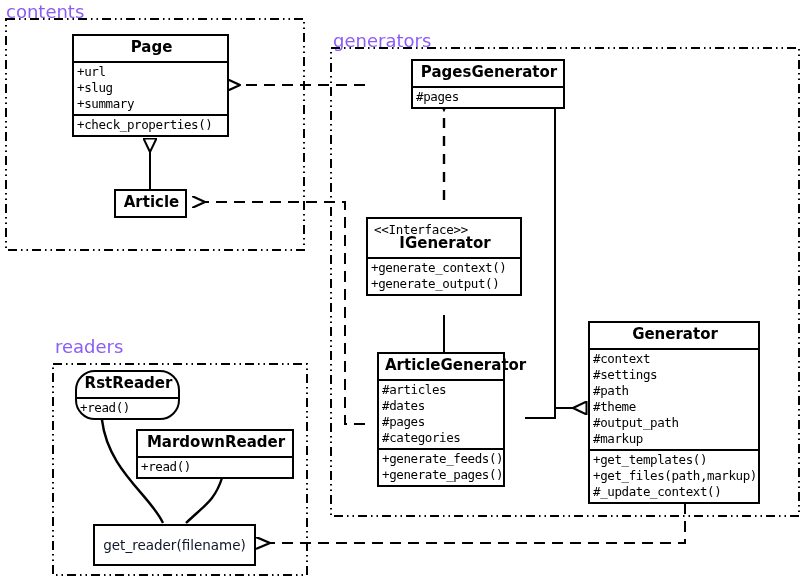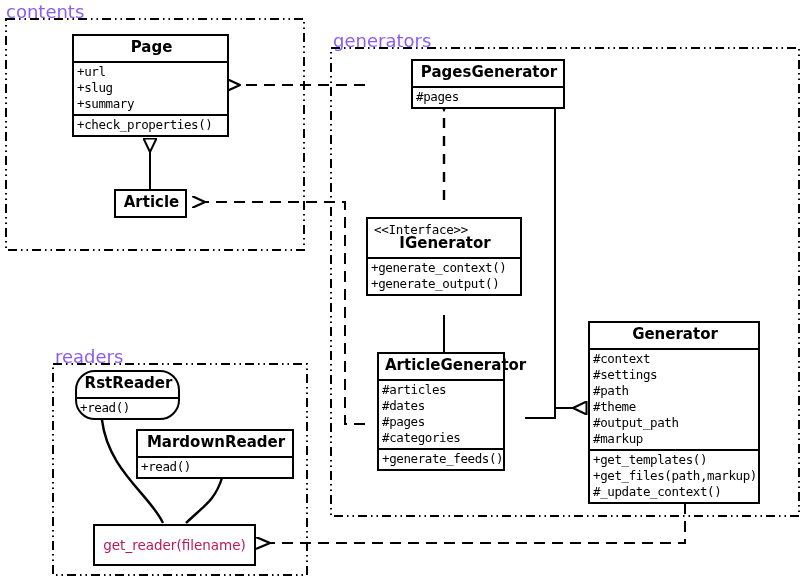--- a/index.html
+++ b/index.html
@@ -75,21 +75,21 @@
   
   .fnbox {
     position: absolute;
     border: 2px solid #000;
     background: #fff;
     box-sizing: border-box;
     display: flex;
     align-items: center;
     justify-content: center;
     font-size: 13.5px;
-    color: #be185d;
+    color: #0f172a;
     white-space: nowrap;
   }
 </style>
 </head>
 <body>
 
 <div id="canvas">
 
   <svg class="layer" viewBox="0 0 803 579">
     <defs>
@@ -124,21 +124,21 @@
 
     <path d="M685,503 L685,543 L270,543" fill="none" stroke="#000" stroke-width="2" stroke-dasharray="11 7" marker-end="url(#openArrowSolid)"></path>
 
     <path d="M163,523 C150,495 108,470 102,420" fill="none" stroke="#000" stroke-width="2.4" marker-end="url(#openArrowSolid)"></path>
 
     <path d="M186,523 C205,505 215,500 222,478" fill="none" stroke="#000" stroke-width="2.4" marker-end="url(#openArrowSolid)"></path>
   </svg>
 
   <div class="pkg-label" style="left:6px; top:1px;">contents</div>
   <div class="pkg-label" style="left:333px; top:30px;">generators</div>
-  <div class="pkg-label" style="left:55px; top:346px;">readers</div>
+  <div class="pkg-label" style="left:55px; top:336px;">readers</div>
 
   <div class="cls" style="left:72px; top:34px; width:157px;">
     <div class="sec name">Page</div>
     <div class="sec members">
       <div>+url</div>
       <div>+slug</div>
       <div>+summary</div>
     </div>
     <div class="sec members">
       <div>+check_properties()</div>
@@ -170,20 +170,21 @@
   <div class="cls" style="left:377px; top:352px; width:128px;">
     <div class="sec name">ArticleGenerator</div>
     <div class="sec members">
       <div>#articles</div>
       <div>#dates</div>
       <div>#pages</div>
       <div>#categories</div>
     </div>
     <div class="sec members">
       <div>+generate_feeds()</div>
+      <div>+generate_pages()</div>
     </div>
   </div>
 
   <div class="cls" style="left:588px; top:321px; width:172px;">
     <div class="sec name">Generator</div>
     <div class="sec members">
       <div>#context</div>
       <div>#settings</div>
       <div>#path</div>
       <div>#theme</div>

